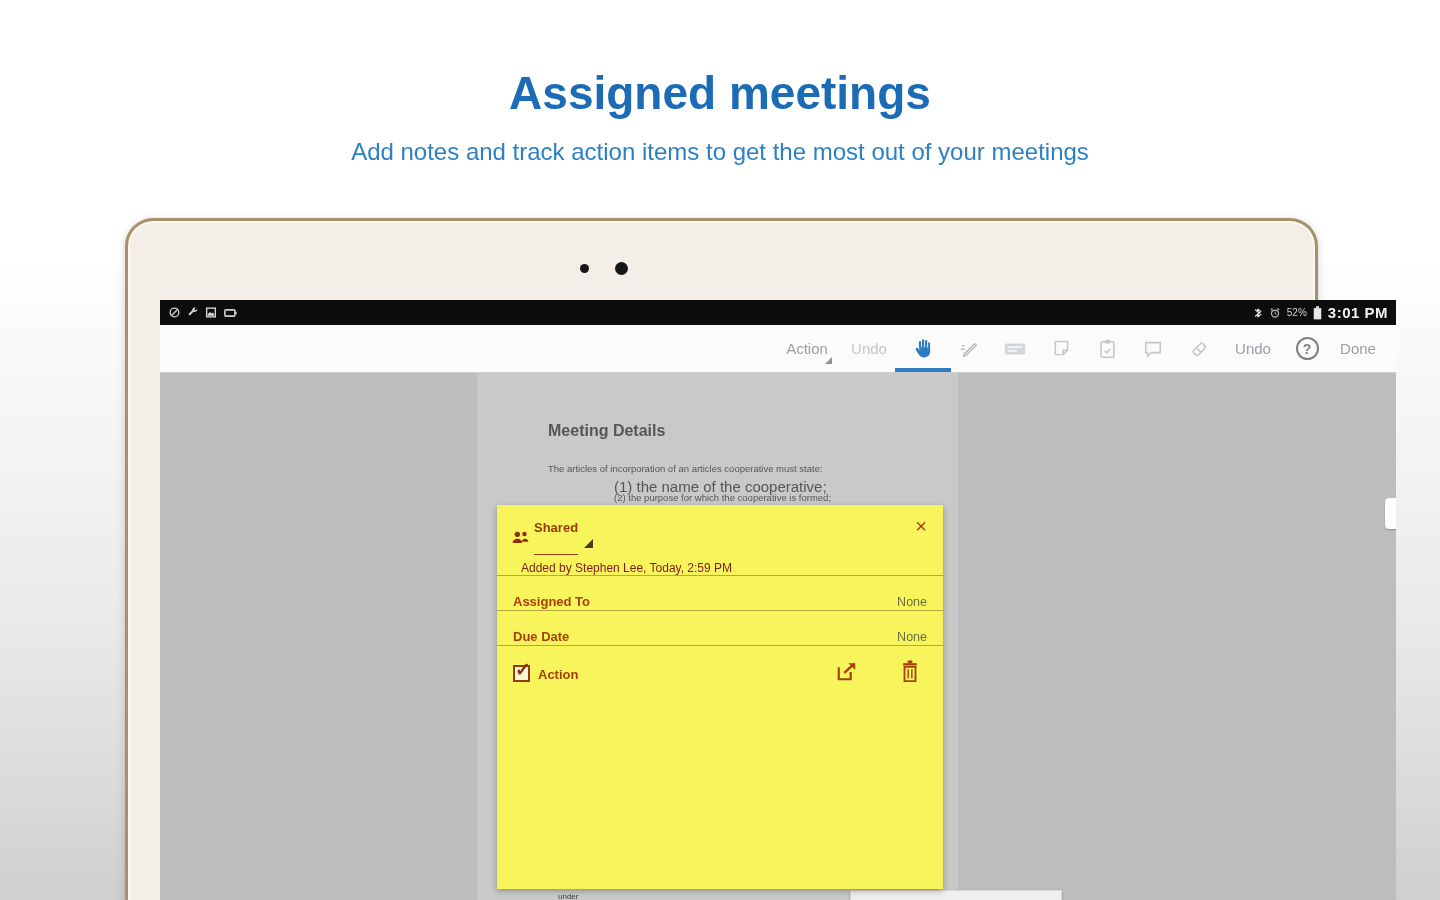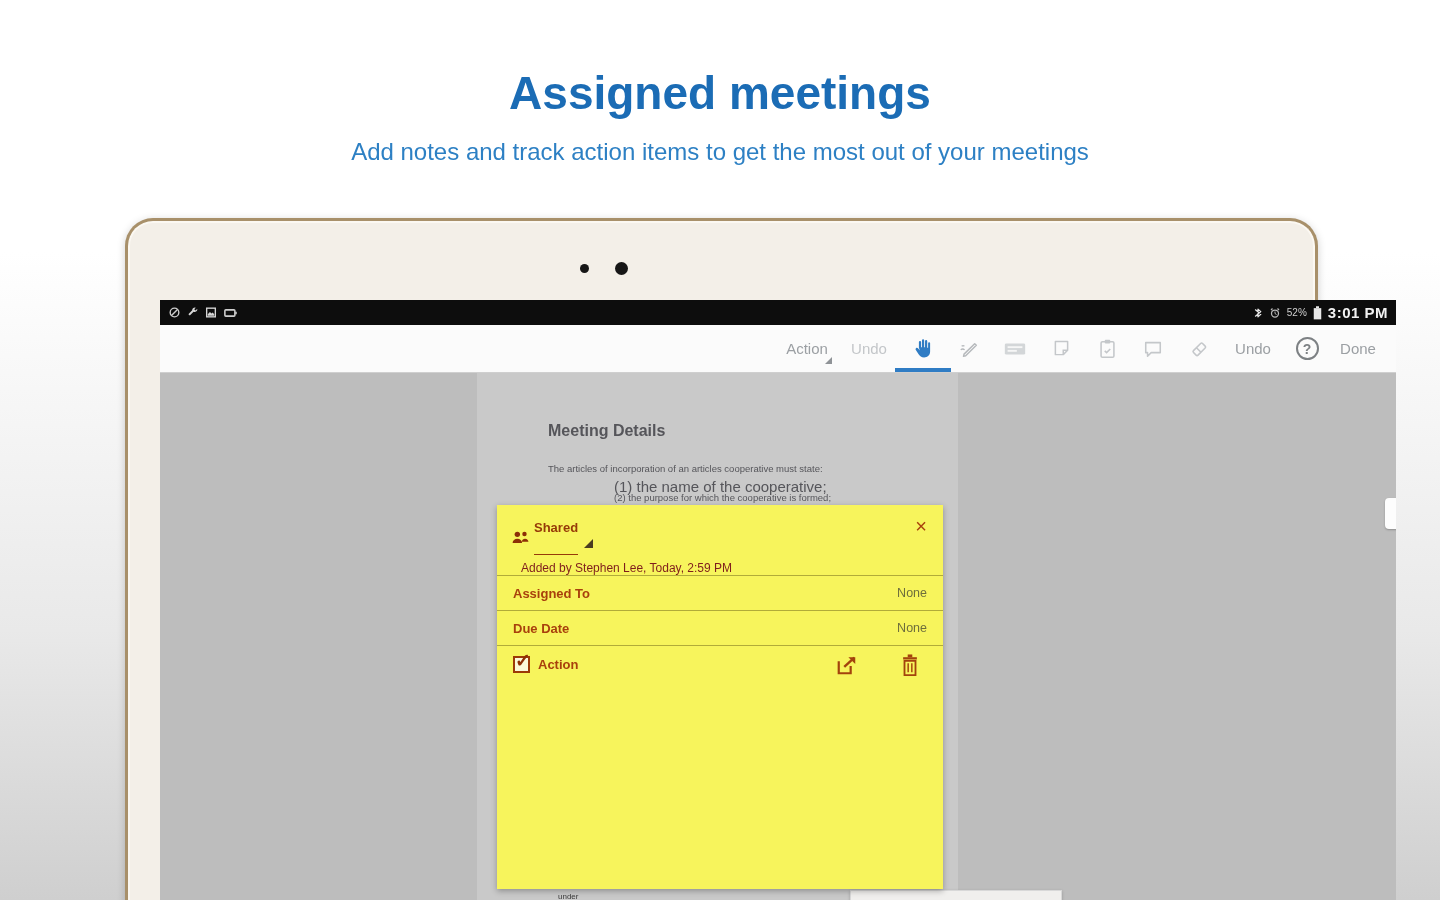--- a/index.html
+++ b/index.html
@@ -94,21 +94,21 @@
     border-bottom:1px solid #963a08; padding-bottom:19px;
   }
   .shared-tri { width:0; height:0; border-left:9px solid transparent; border-bottom:9px solid #4a3c20; margin-top:12px; margin-left:2px; }
   .note-close { position:absolute; right:16px; top:11px; font-size:20px; color:#a8400c; line-height:1; cursor:pointer; }
   .note-addedby { margin:10px 0 0 24px; font-size:12px; color:#7f1d1d; flex:0 0 auto; }
   .note-body { margin:7px 0 0 14px; font-size:13.5px; font-weight:bold; color:#23272f; flex:1 1 auto; }
   .caret { display:inline-block; width:1.5px; height:14px; background:#23272f; vertical-align:-2px; margin-left:1px; }
 
   .note-fields { flex:0 0 auto; }
   .note-row {
-    display:flex; align-items:center; border-top:1px solid rgba(120,112,30,.55);
+    display:flex; align-items:flex-end; border-top:1px solid rgba(120,112,30,.55);
     padding:1px 16px; height:35px;
   }
   .note-row .f-label { font-size:13px; font-weight:bold; color:#a8400c; }
   .note-row .f-value { margin-left:auto; font-size:12.5px; color:#6e6e3c; }
   .note-row.action-row { height:38px; }
   .cb {
     width:17px; height:17px; border:2px solid #9c3a06; background:#fbf8d8;
     position:relative; margin-right:8px; flex:0 0 auto; cursor:pointer;
   }
   .cb-check { position:absolute; left:0px; top:-9px; font-size:19px; font-weight:bold; color:#8e2f04; }

